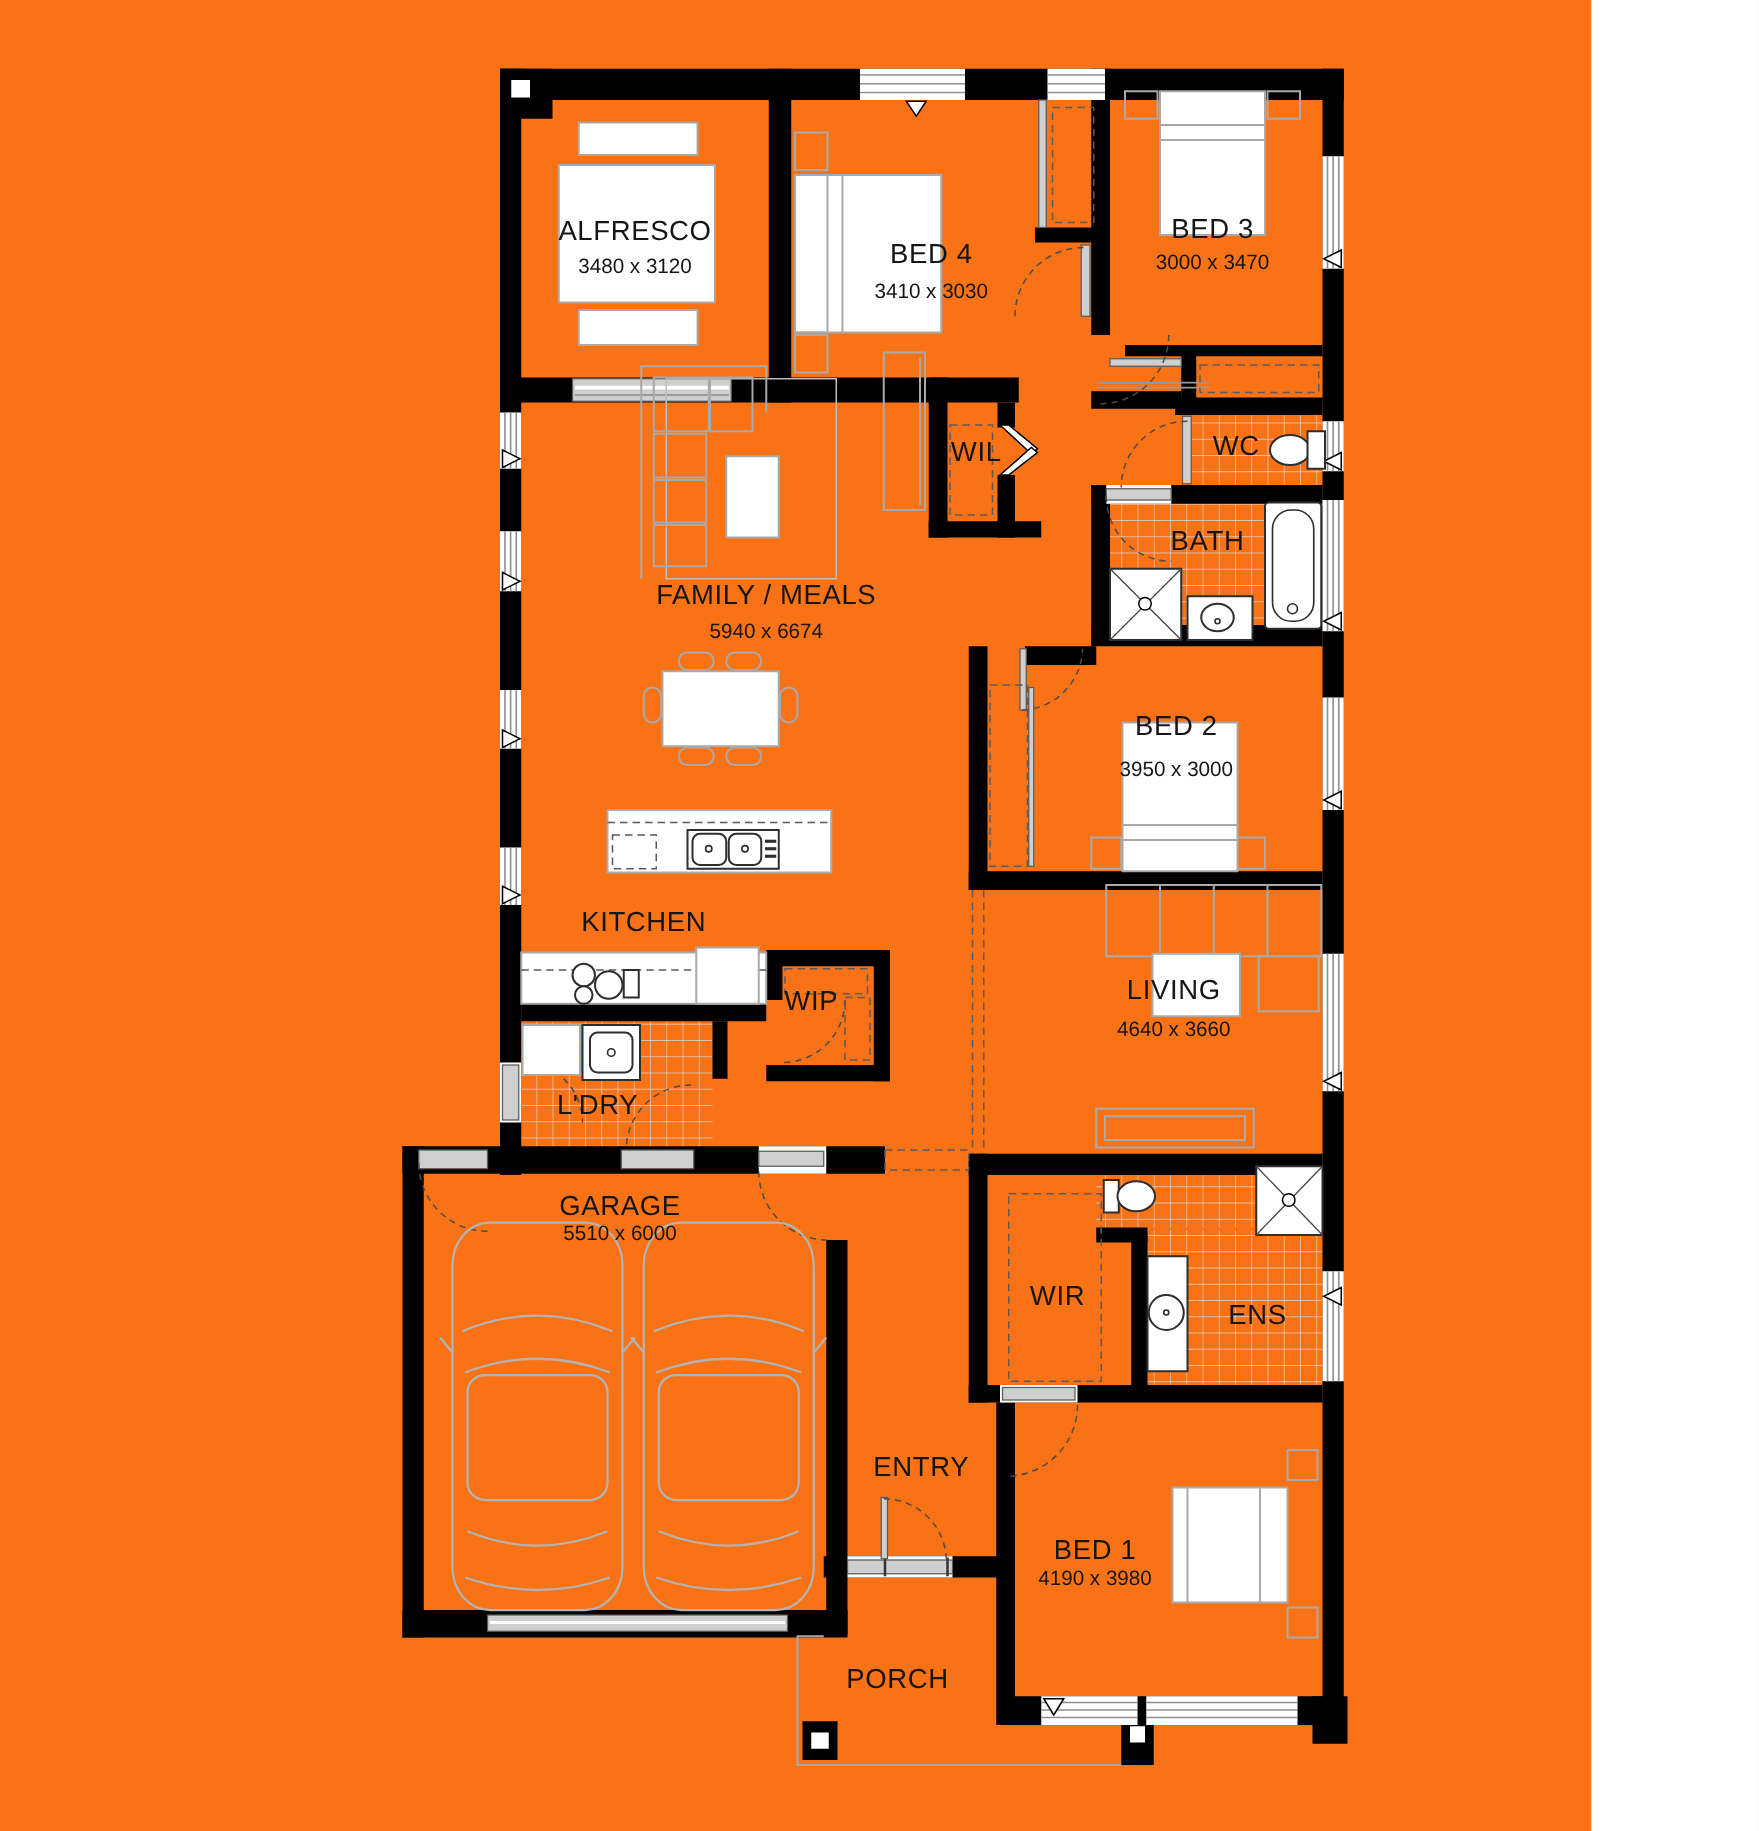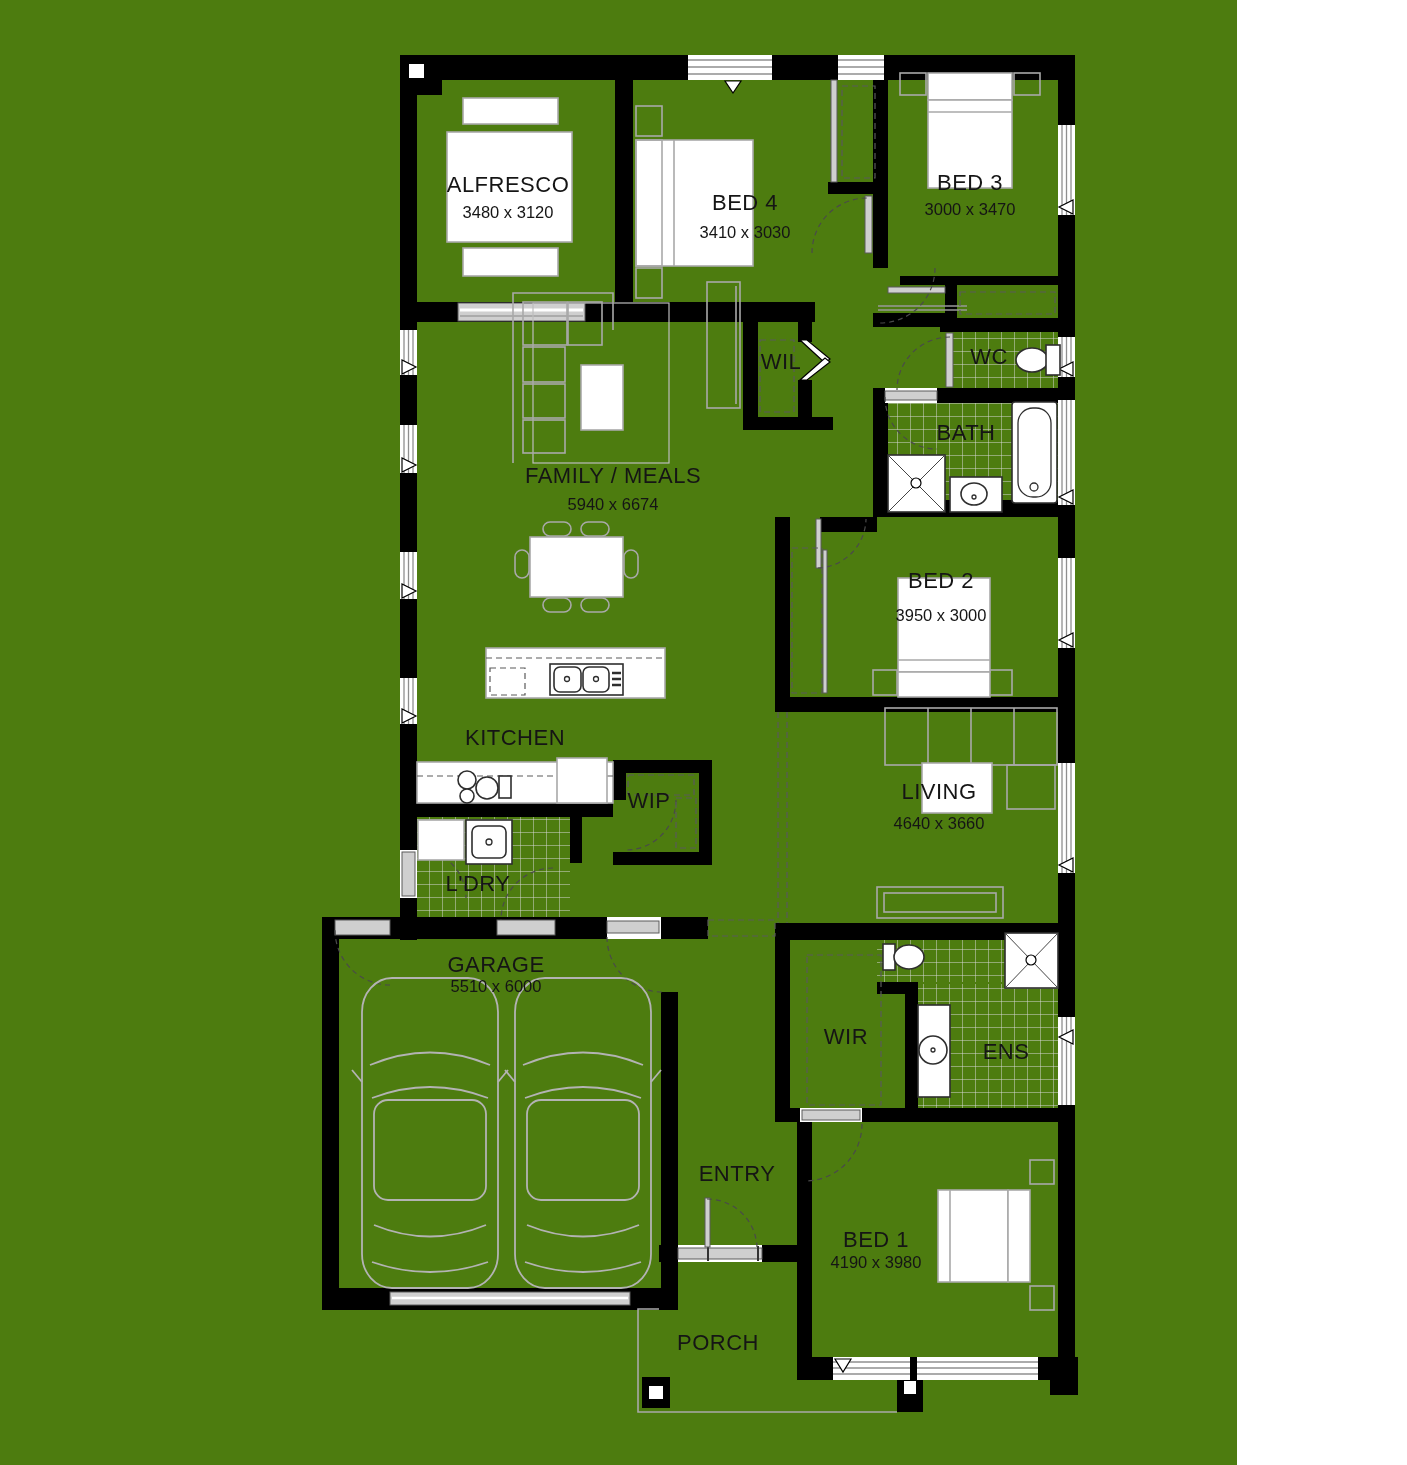--- a/index.html
+++ b/index.html
@@ -1,16 +1,16 @@
 <!DOCTYPE html>
 <html><head>
 <meta charset="utf-8">
 <style>
   html,body{margin:0;padding:0;background:#fff;}
-  #stage{position:relative;width:1237px;height:1465px;background:#4d7c0f;overflow:hidden;}
+  #stage{position:relative;width:1237px;height:1465px;background:#f97316;overflow:hidden;padding-left:36px;}
   svg{position:absolute;left:0;top:0;}
   .w{fill:#000;}
   .wi{fill:#fff;}
   .winline{stroke:#8f8f8f;stroke-width:1.3;fill:none;}
   .f{fill:none;stroke:#a9a9a9;stroke-width:1.6;}
   .fthin{fill:none;stroke:#bdbdbd;stroke-width:1.2;}
   .ff{fill:#fff;stroke:#a9a9a9;stroke-width:1.6;}
   .fx{fill:#fff;stroke:#2e2e2e;stroke-width:1.6;}
   .fxl{fill:none;stroke:#2e2e2e;stroke-width:1.3;}
   .d{fill:none;stroke:#5a5a5a;stroke-width:1.2;stroke-dasharray:6 4;}

